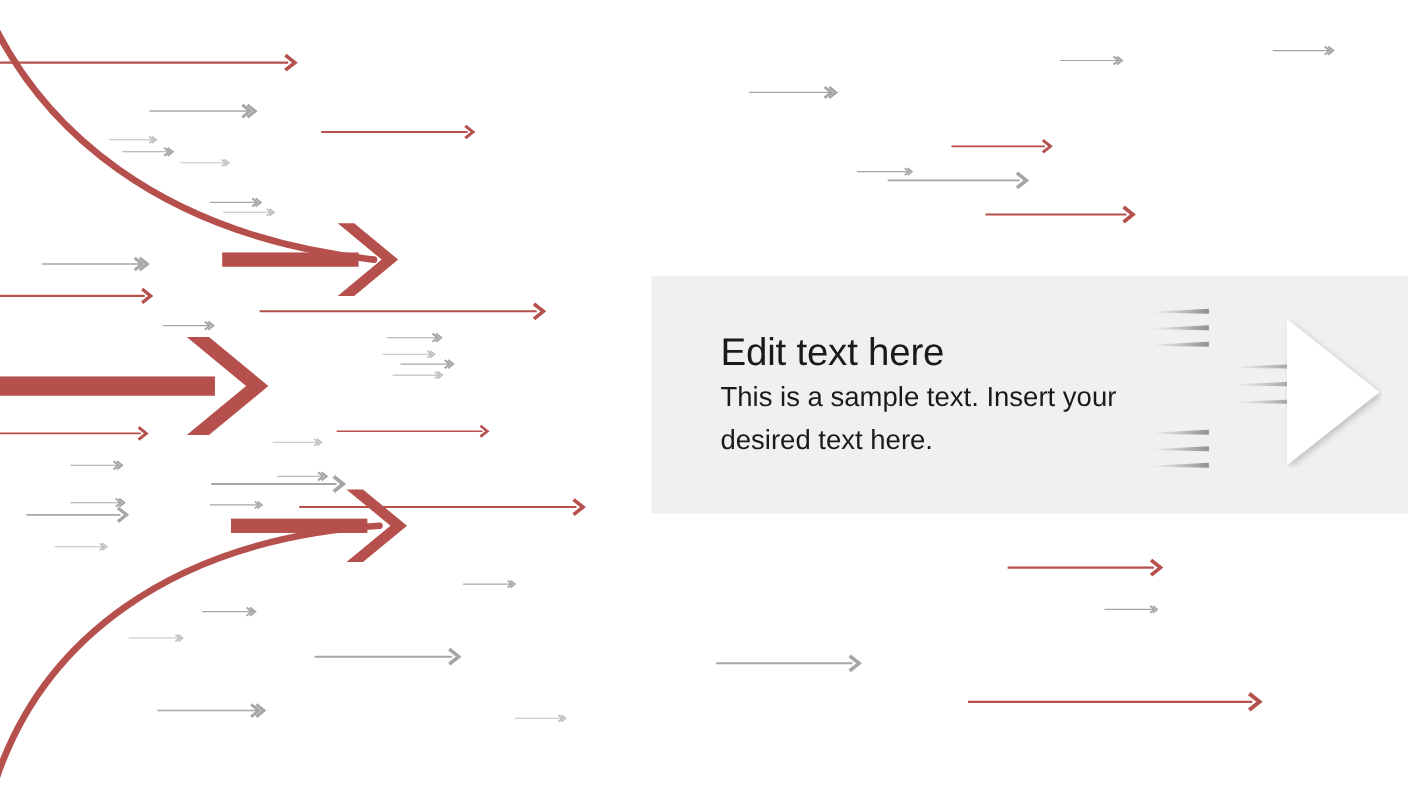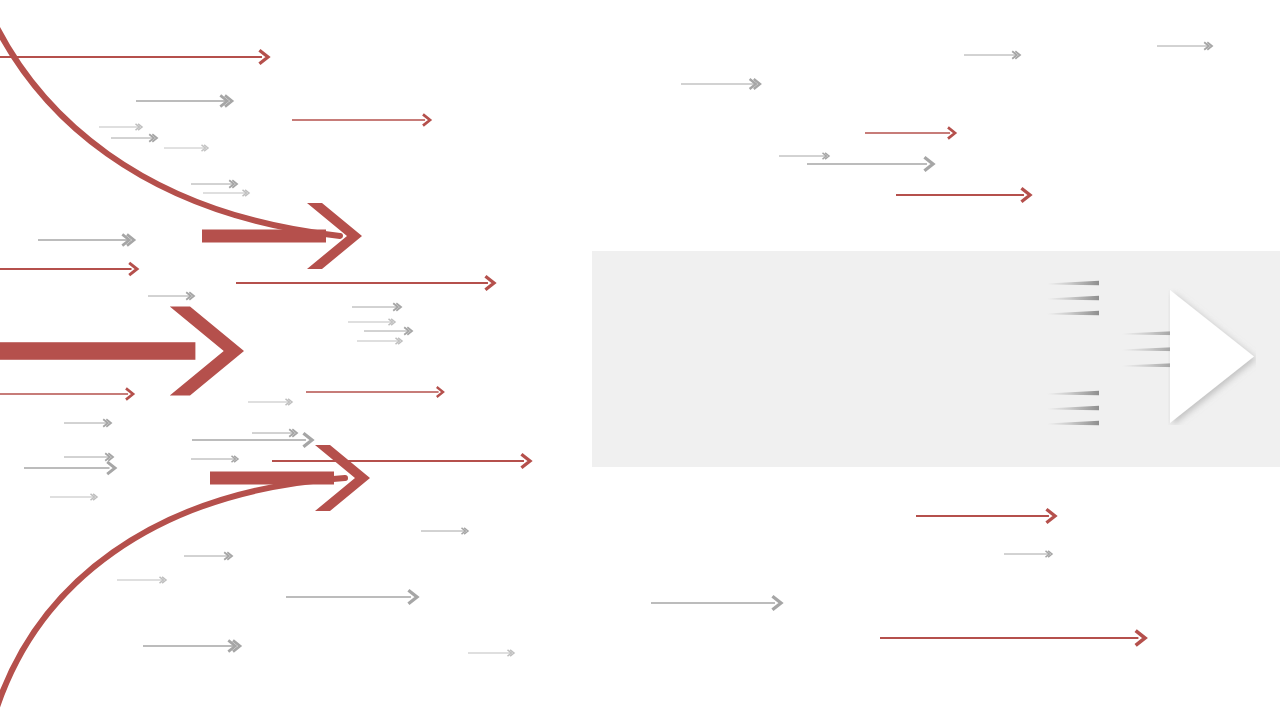--- a/index.html
+++ b/index.html
@@ -236,16 +236,20 @@
 
     <svg id="panel-triangle" viewBox="0 0 88 137" xmlns="http://www.w3.org/2000/svg">
       <defs>
         <filter id="triShadow" x="-50%" y="-50%" width="220%" height="220%">
           <feDropShadow dx="2.5" dy="2.5" stdDeviation="3" flood-color="#9a9a9a" flood-opacity="0.55"></feDropShadow>
         </filter>
       </defs>
       <polygon points="2,2 86,68.5 2,135" fill="#ffffff" filter="url(#triShadow)"></polygon>
     </svg>
 
+    <div id="panel-text-block">
+      <div id="panel-title">Edit text here</div>
+      <div id="panel-body">This is a sample text. Insert your desired text here.</div>
+    </div>
 
   </div>
 
 </div>
 
 </body></html>

